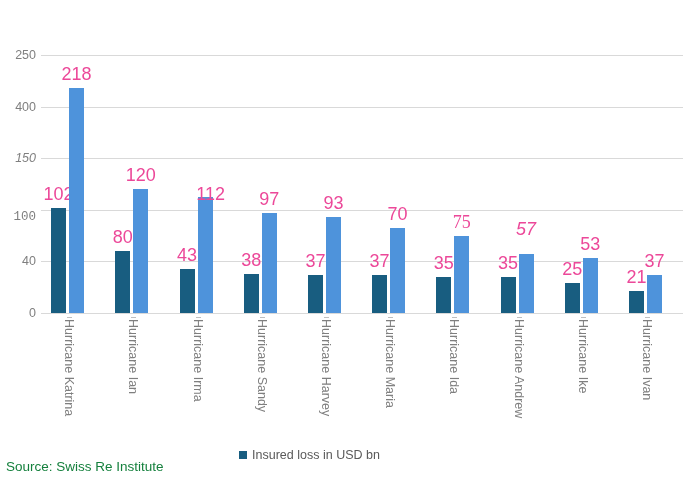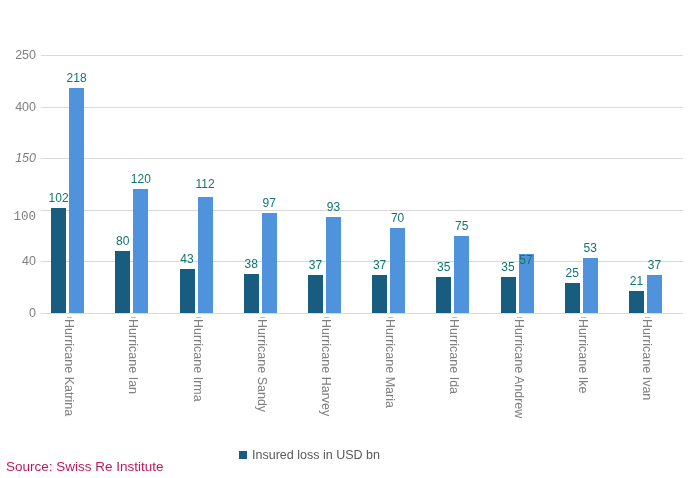--- a/index.html
+++ b/index.html
@@ -88,22 +88,22 @@
     background: #185D80;
   }
   .bar.economic {
     left: 18px;
     background: #4E93DB;
   }
   .bar-value {
     position: absolute;
     width: 40px;
     text-align: center;
-    font-size: 12px;
-    color: #0f766e;
+    font-size: 18px;
+    color: #ec4899;
     white-space: nowrap;
   }
   .bar-value.insured { left: -12.5px; }
   .bar-value.economic { left: 5.5px; }
 
   
   #axis-line {
     position: absolute;
     left: 41px;
     top: 313px;
@@ -165,21 +165,21 @@
     color: #595959;
     white-space: nowrap;
   }
 
   
   #source {
     position: absolute;
     left: 6px;
     top: 459px;
     font-size: 13.5px;
-    color: #be185d;
+    color: #15803d;
     white-space: nowrap;
   }
 </style>
 </head>
 <body>
 
 <div id="chart-root">
 
 
   <div id="y-axis-labels">
@@ -207,21 +207,21 @@
       <div class="group" style="left: 74.3px;">
         <div class="bar insured" title="Hurricane Ian — Insured loss in USD bn: 60" style="height: 61.92px; background: rgb(24, 93, 128);"></div>
         <div class="bar-value insured" style="bottom: 64.92px;">80</div>
         <div class="bar economic" title="Hurricane Ian — Economic loss in USD bn: 120" style="height: 123.84px; background: rgb(78, 147, 219);"></div>
         <div class="bar-value economic" style="bottom: 126.84px;">120</div>
       </div>
       <div class="group" style="left: 138.5px;">
         <div class="bar insured" title="Hurricane Irma — Insured loss in USD bn: 43" style="height: 44.376px; background: rgb(24, 93, 128);"></div>
         <div class="bar-value insured" style="bottom: 47.376px;">43</div>
         <div class="bar economic" title="Hurricane Irma — Economic loss in USD bn: 112" style="height: 115.584px; background: rgb(78, 147, 219);"></div>
-        <div class="bar-value economic" style="bottom: 122px;">112</div>
+        <div class="bar-value economic" style="bottom: 108px; text-align: right;">112</div>
       </div>
       <div class="group" style="left: 202.7px;">
         <div class="bar insured" title="Hurricane Sandy — Insured loss in USD bn: 38" style="height: 39.216px; background: rgb(24, 93, 128);"></div>
         <div class="bar-value insured" style="bottom: 42.216px;">38</div>
         <div class="bar economic" title="Hurricane Sandy — Economic loss in USD bn: 97" style="height: 100.104px; background: rgb(78, 147, 219);"></div>
         <div class="bar-value economic" style="bottom: 103.104px;">97</div>
       </div>
       <div class="group" style="left: 266.9px;">
         <div class="bar insured" title="Hurricane Harvey — Insured loss in USD bn: 37" style="height: 38.184px; background: rgb(24, 93, 128);"></div>
         <div class="bar-value insured" style="bottom: 41.184px;">37</div>
@@ -231,27 +231,27 @@
       <div class="group" style="left: 331.1px;">
         <div class="bar insured" title="Hurricane Maria — Insured loss in USD bn: 37" style="height: 38.184px; background: rgb(24, 93, 128);"></div>
         <div class="bar-value insured" style="bottom: 41.184px;">37</div>
         <div class="bar economic" title="Hurricane Maria — Economic loss in USD bn: 82" style="height: 84.624px; background: rgb(78, 147, 219);"></div>
         <div class="bar-value economic" style="bottom: 87.624px;">70</div>
       </div>
       <div class="group" style="left: 395.3px;">
         <div class="bar insured" title="Hurricane Ida — Insured loss in USD bn: 35" style="height: 36.12px; background: rgb(24, 93, 128);"></div>
         <div class="bar-value insured" style="bottom: 39.12px;">35</div>
         <div class="bar economic" title="Hurricane Ida — Economic loss in USD bn: 75" style="height: 77.4px; background: rgb(78, 147, 219);"></div>
-        <div class="bar-value economic" style="bottom: 80.4px;">75</div>
+        <div class="bar-value economic" style="bottom: 80.4px; font-family: Liberation Serif, serif;">75</div>
       </div>
       <div class="group" style="left: 459.5px;">
         <div class="bar insured" title="Hurricane Andrew — Insured loss in USD bn: 35" style="height: 36.12px; background: rgb(24, 93, 128);"></div>
         <div class="bar-value insured" style="bottom: 39.12px;">35</div>
         <div class="bar economic" title="Hurricane Andrew — Economic loss in USD bn: 57" style="height: 58.824px; background: rgb(78, 147, 219);"></div>
-        <div class="bar-value economic" style="bottom: 46px;">57</div>
+        <div class="bar-value economic" style="bottom: 73px; font-style: italic;">57</div>
       </div>
       <div class="group" style="left: 523.7px;">
         <div class="bar insured" title="Hurricane Ike — Insured loss in USD bn: 29" style="height: 29.928px; background: rgb(24, 93, 128);"></div>
         <div class="bar-value insured" style="bottom: 32.928px;">25</div>
         <div class="bar economic" title="Hurricane Ike — Economic loss in USD bn: 53" style="height: 54.696px; background: rgb(78, 147, 219);"></div>
         <div class="bar-value economic" style="bottom: 57.696px;">53</div>
       </div>
       <div class="group" style="left: 587.9px;">
         <div class="bar insured" title="Hurricane Ivan — Insured loss in USD bn: 21" style="height: 21.672px; background: rgb(24, 93, 128);"></div>
         <div class="bar-value insured" style="bottom: 24.672px;">21</div>

